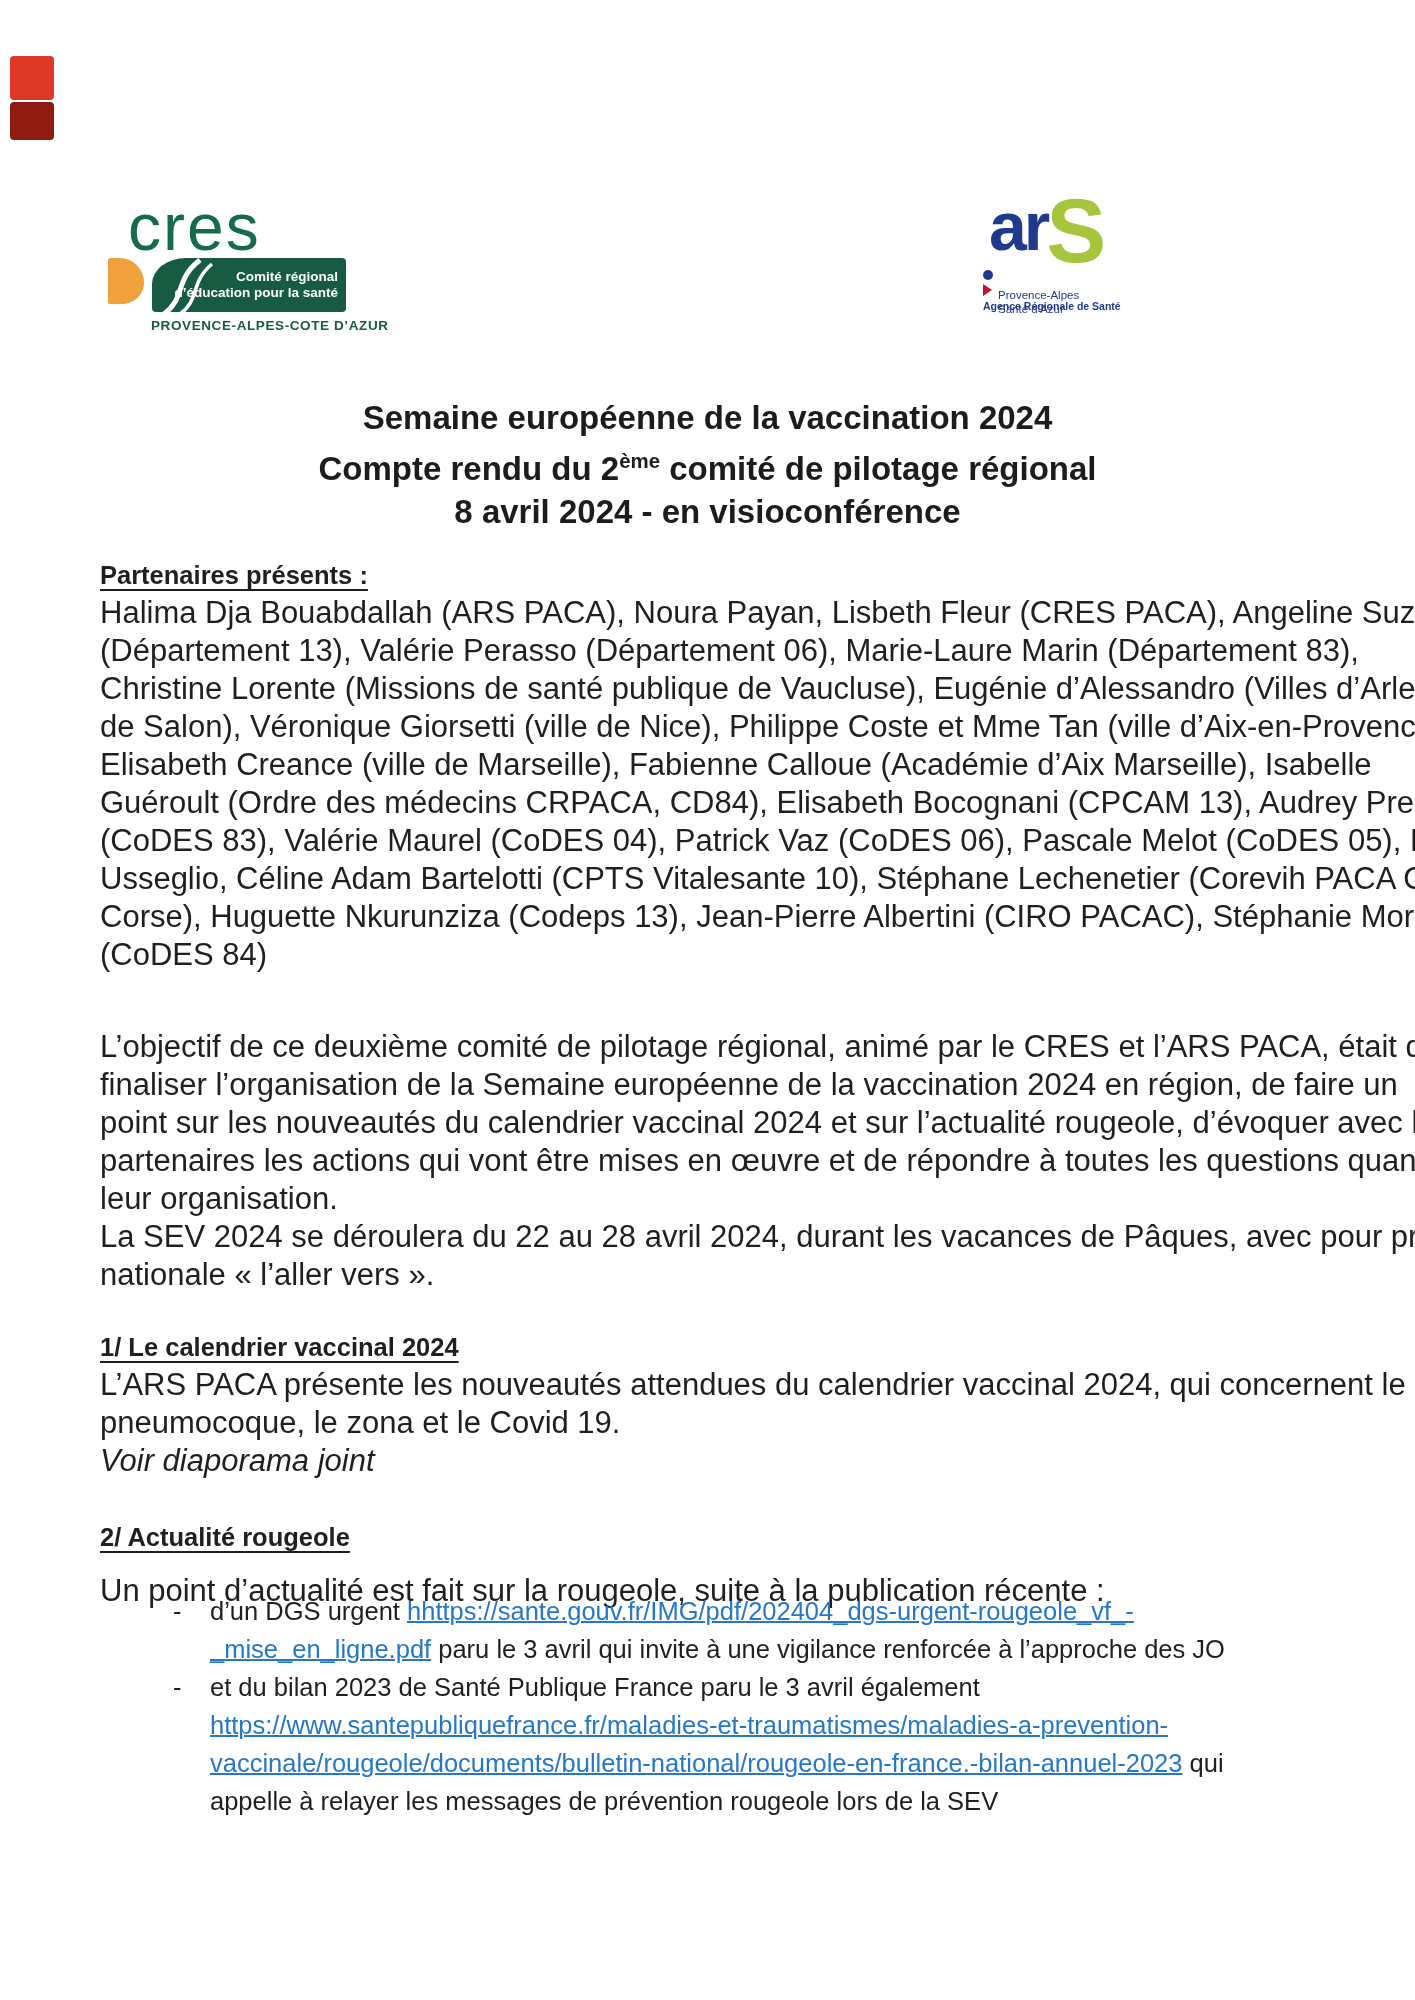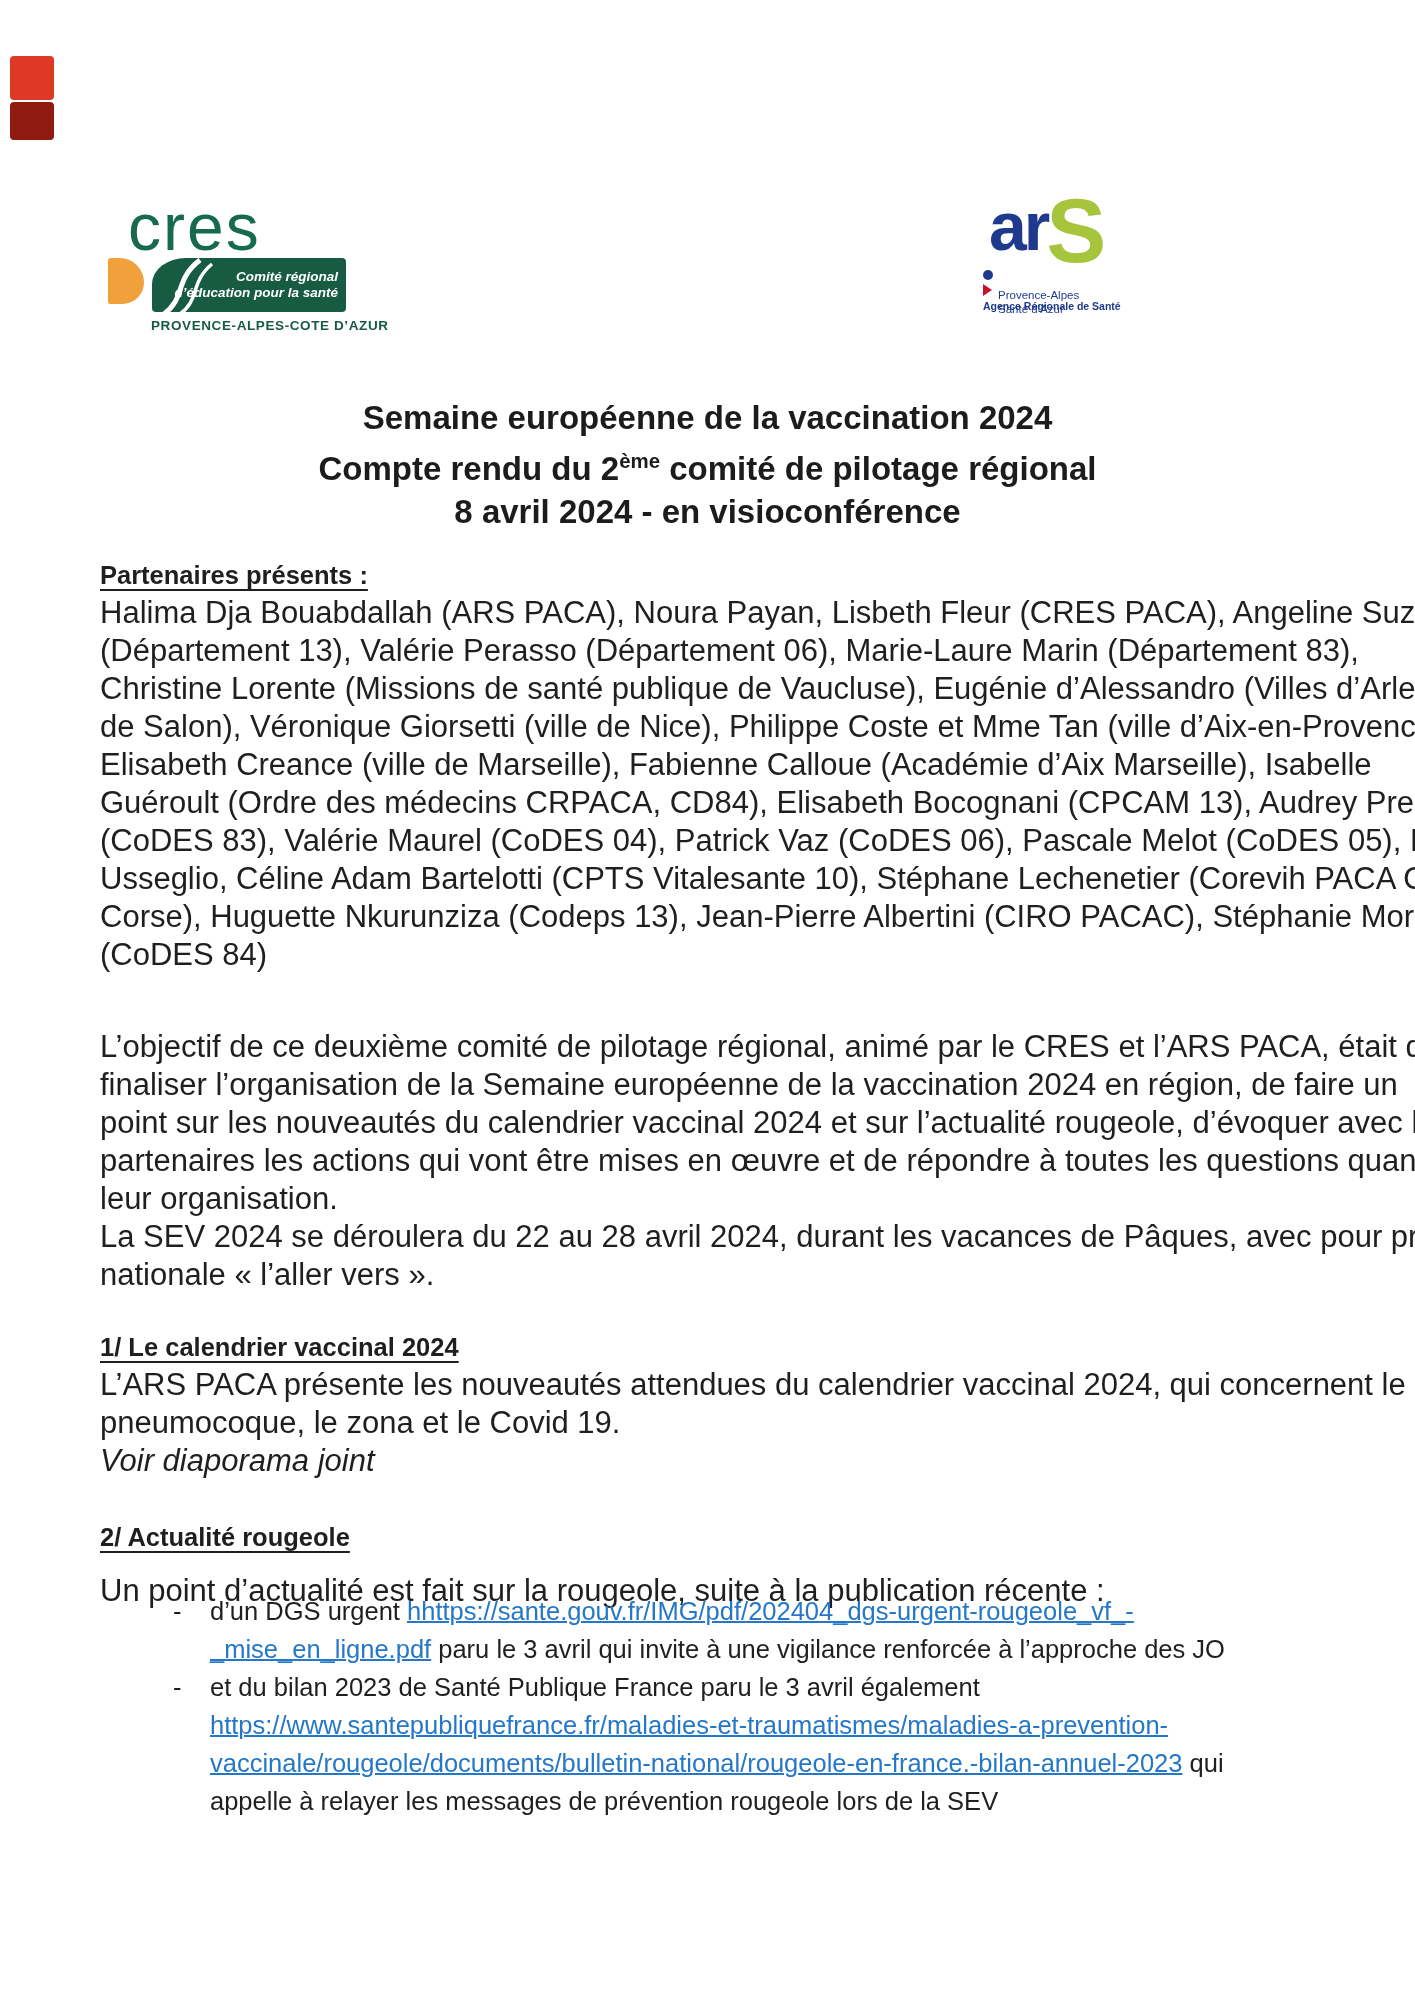--- a/index.html
+++ b/index.html
@@ -28,21 +28,21 @@
     position:absolute;left:0;top:46px;width:36px;height:46px;z-index:1;
     background:#F0A13C;border-radius:4px 34px 30px 4px;
   }
   .cres-block{
     position:absolute;left:44px;top:46px;width:194px;height:54px;z-index:2;
     background:#175B43;border-radius:34px 4px 4px 4px / 26px 4px 4px 4px;
   }
   .cres-swoosh{position:absolute;left:-6px;top:-6px;width:96px;height:64px;}
   .cres-tagline{
     position:absolute;right:8px;top:11px;text-align:right;
-    color:#ffffff;font-style:italic;font-weight:700;
+    color:#ffffff;font-weight:700;
     font-size:13.5px;line-height:16px;white-space:pre;
   }
   .cres-region{
     position:absolute;left:0;top:106px;width:100%;
     color:#175B43;font-weight:700;font-size:13.5px;letter-spacing:0.6px;
     white-space:nowrap;
     padding-left:43px;
   }
 
   

